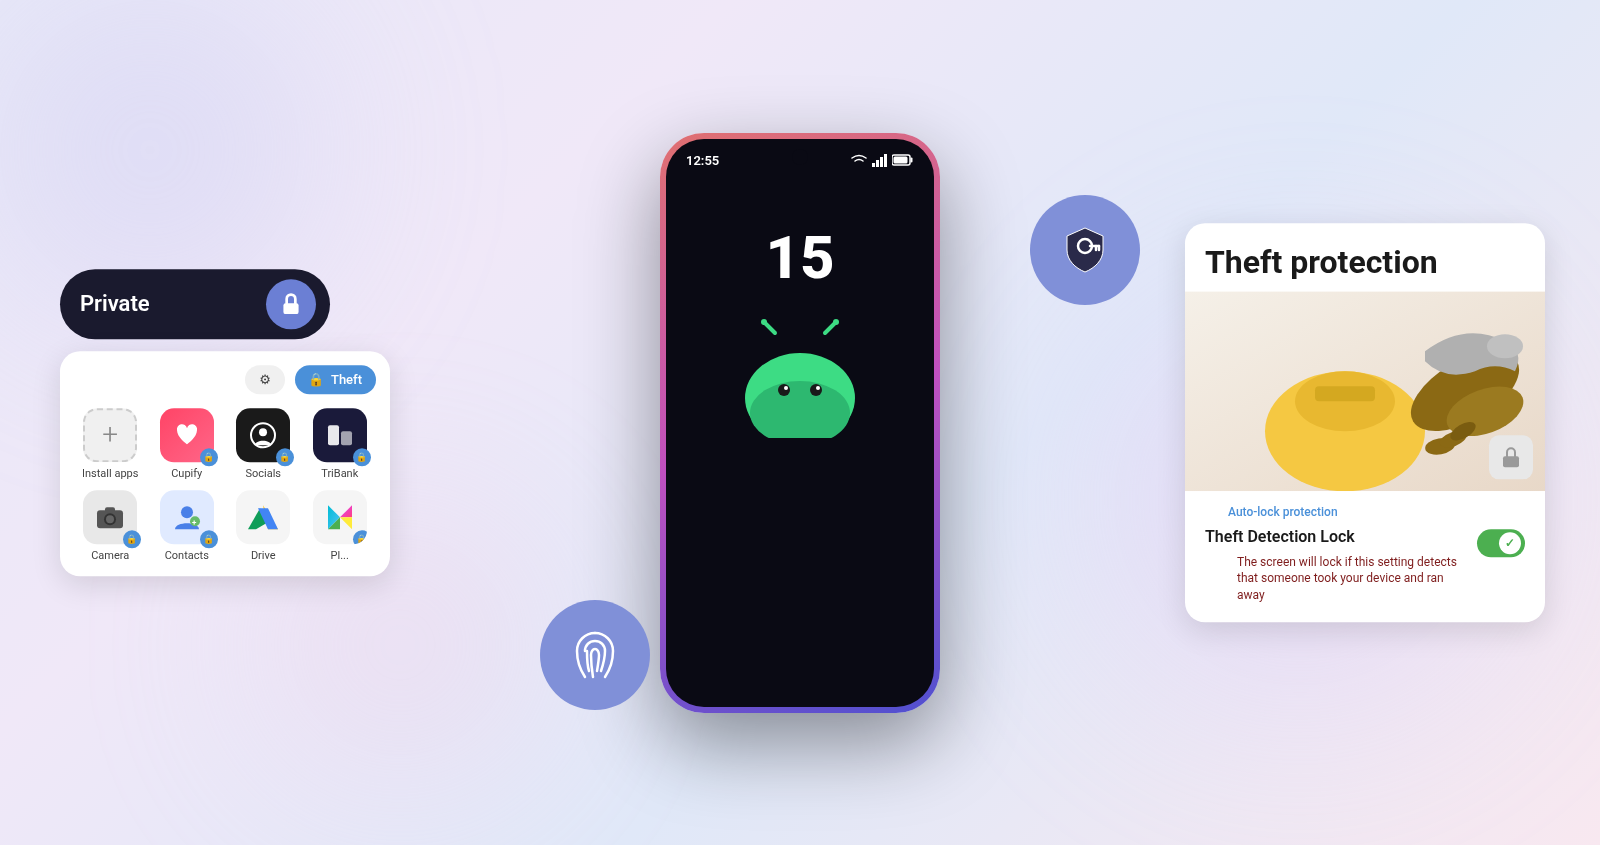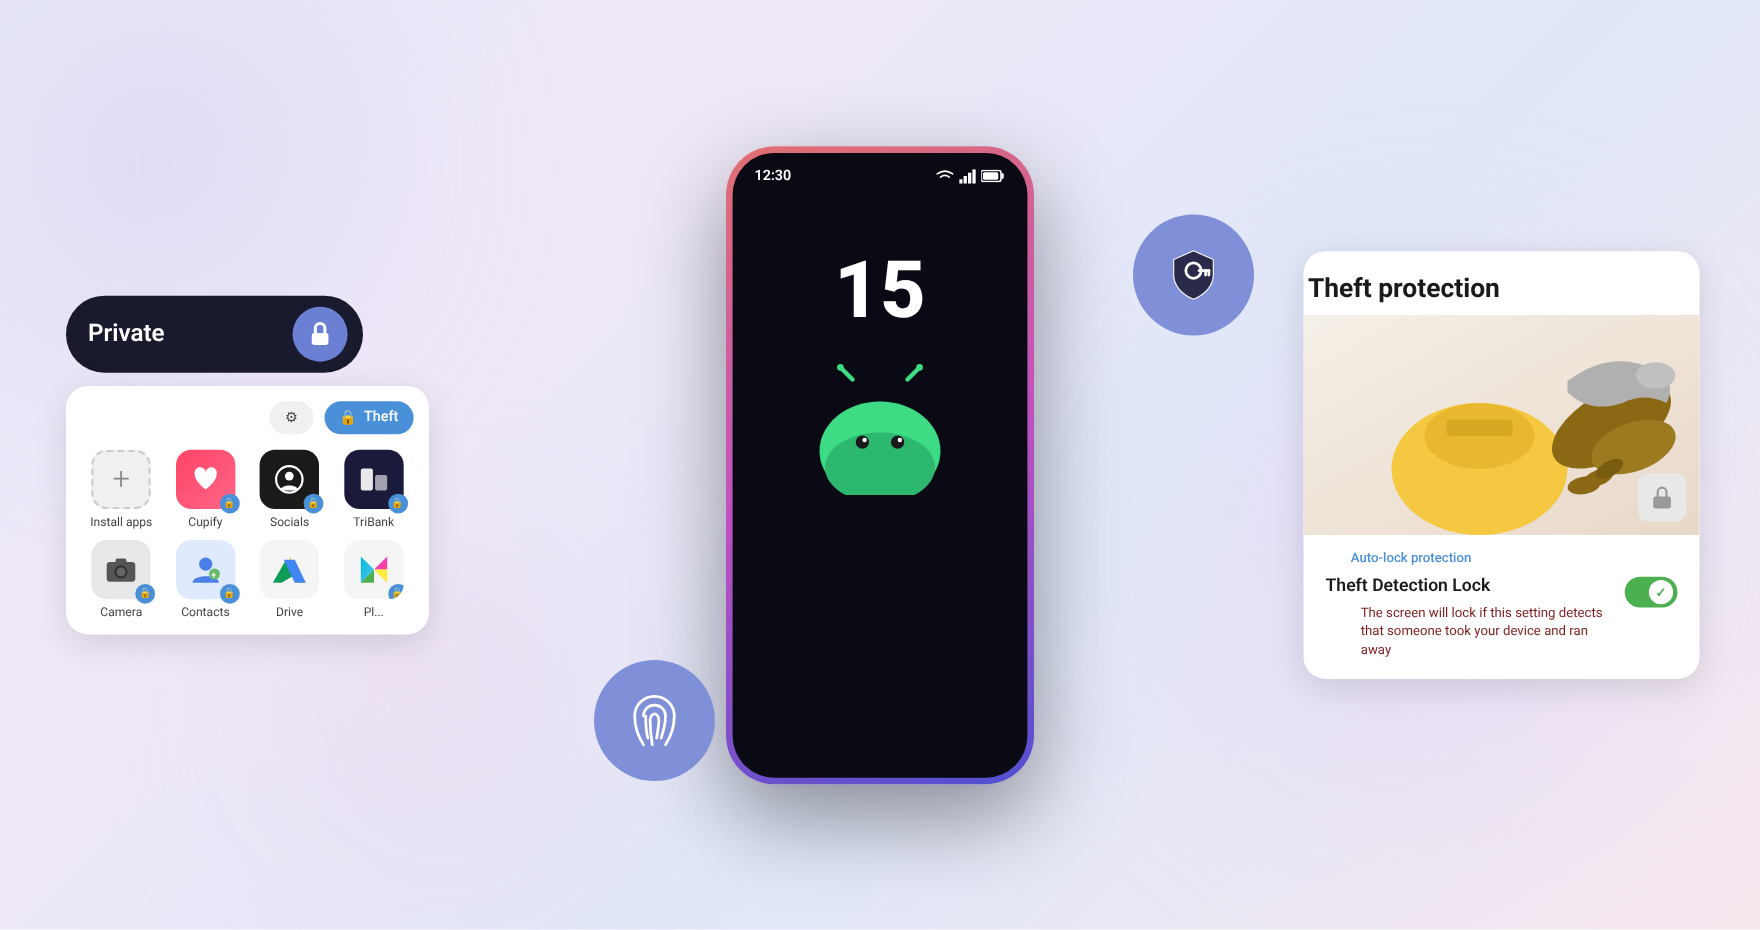--- a/index.html
+++ b/index.html
@@ -98,21 +98,21 @@
       gap: 4px;
     }
 
     .phone-time {
       font-size: 13px;
       font-weight: 600;
     }
 
     .phone-clock {
       color: white;
-      font-size: 72px;
+      font-size: 60px;
       font-weight: 800;
       margin-top: 60px;
       line-height: 1;
       text-align: center;
     }
 
     .android-mascot {
       margin-top: 30px;
       width: 160px;
       height: 120px;
@@ -239,24 +239,24 @@
 
     .theft-card {
       background: white;
       border-radius: 20px;
       width: 360px;
       overflow: hidden;
       box-shadow: 0 8px 30px rgba(0,0,0,0.12);
     }
 
     .theft-title {
-      font-size: 24px;
+      font-size: 32px;
       font-weight: 700;
       color: #1a1a1a;
-      padding: 20px 4px 0;
+      padding: 20px 20px 0;
     }
 
     .theft-image-area {
       width: 100%;
       height: 200px;
       position: relative;
       overflow: hidden;
       margin-top: 10px;
     }
 
@@ -529,21 +529,21 @@
       </div>
     </div>
   </div>
 </div>
 
 <div class="phone-container">
   <div class="phone-outer">
     <div class="phone-inner">
 
       <div class="phone-status-bar">
-        <span class="phone-time">12:30</span>
+        <span class="phone-time">12:55</span>
         <div class="phone-notch"></div>
         <div class="phone-status-icons">
           <svg width="18" height="14" viewBox="0 0 18 14" fill="white">
             <path d="M9 11 L11 13 L9 11 L7 13 Z" fill="white"></path>
             <path d="M5 8 Q9 5 13 8" fill="none" stroke="white" stroke-width="1.5" stroke-linecap="round"></path>
             <path d="M2 5 Q9 0 16 5" fill="none" stroke="white" stroke-width="1.5" stroke-linecap="round"></path>
           </svg>
           <svg width="16" height="14" viewBox="0 0 16 14" fill="white">
             <rect x="0" y="10" width="3" height="4" fill="white"></rect>
             <rect x="4" y="7" width="3" height="7" fill="white"></rect>

